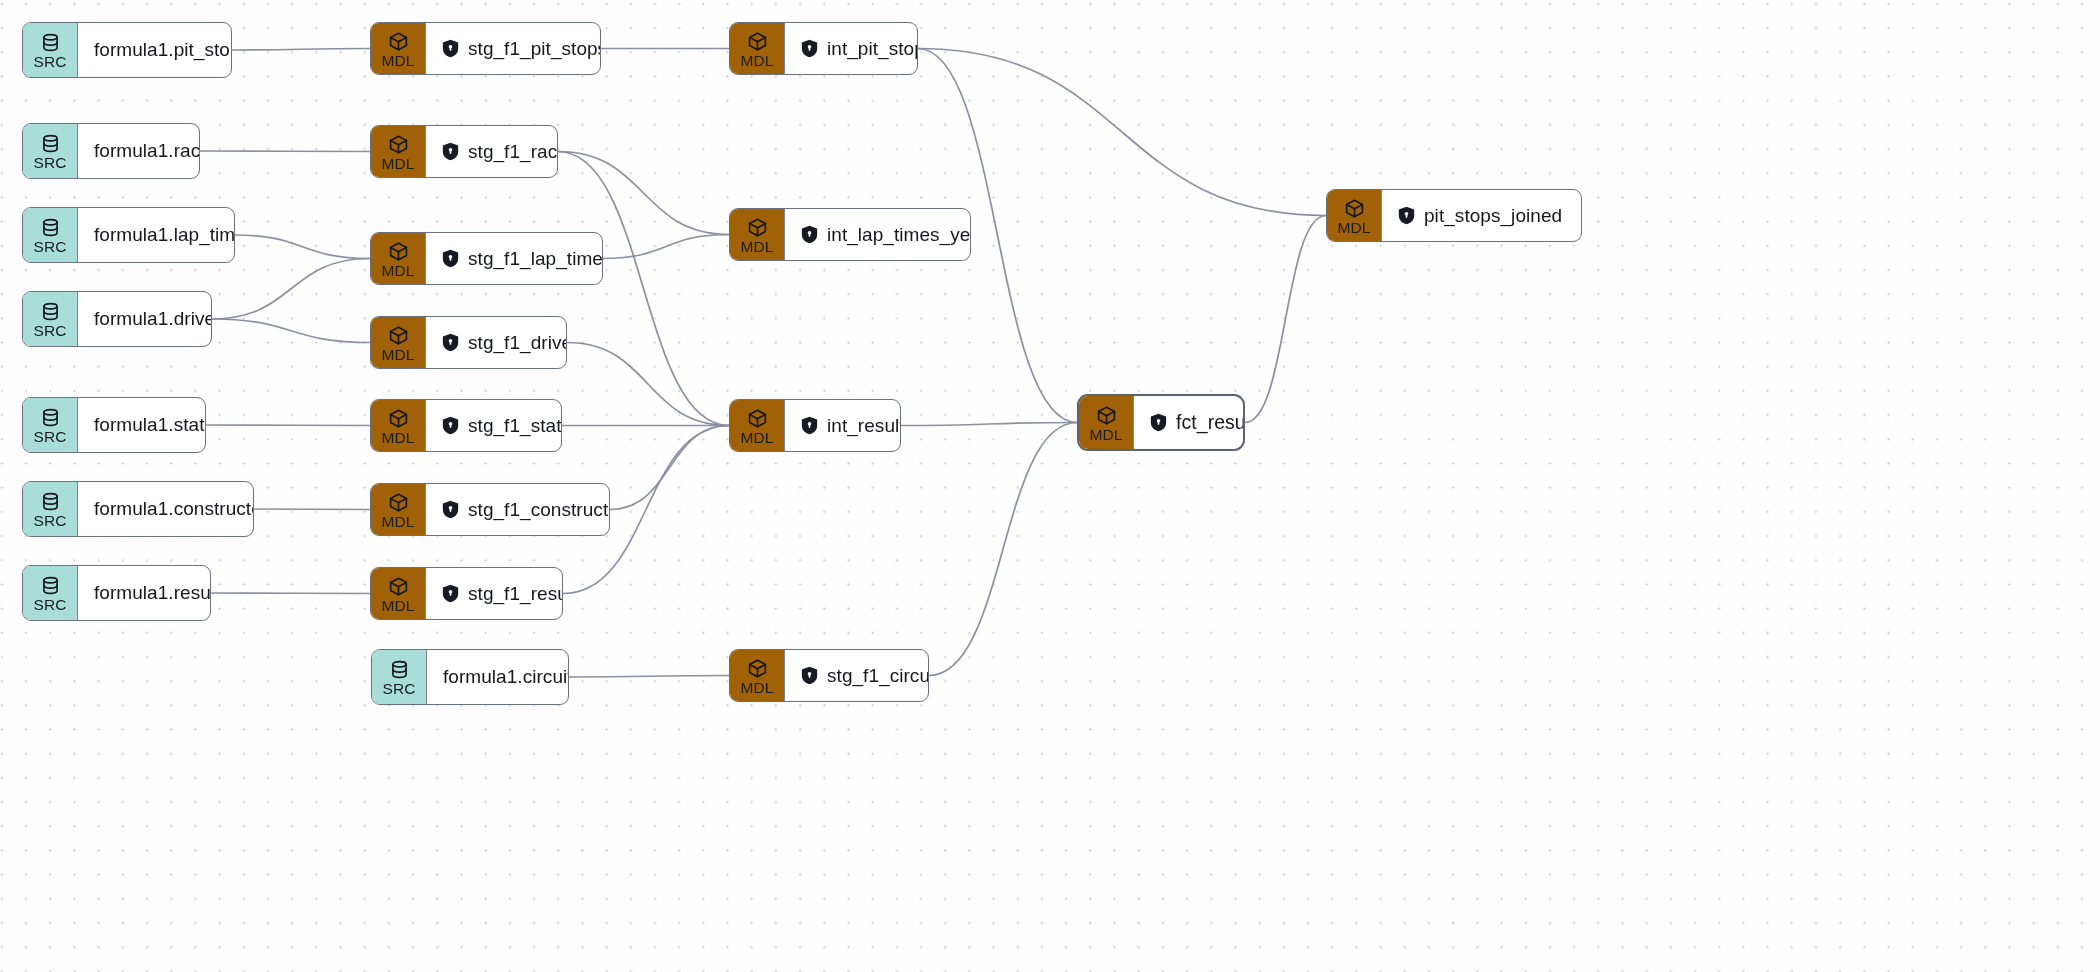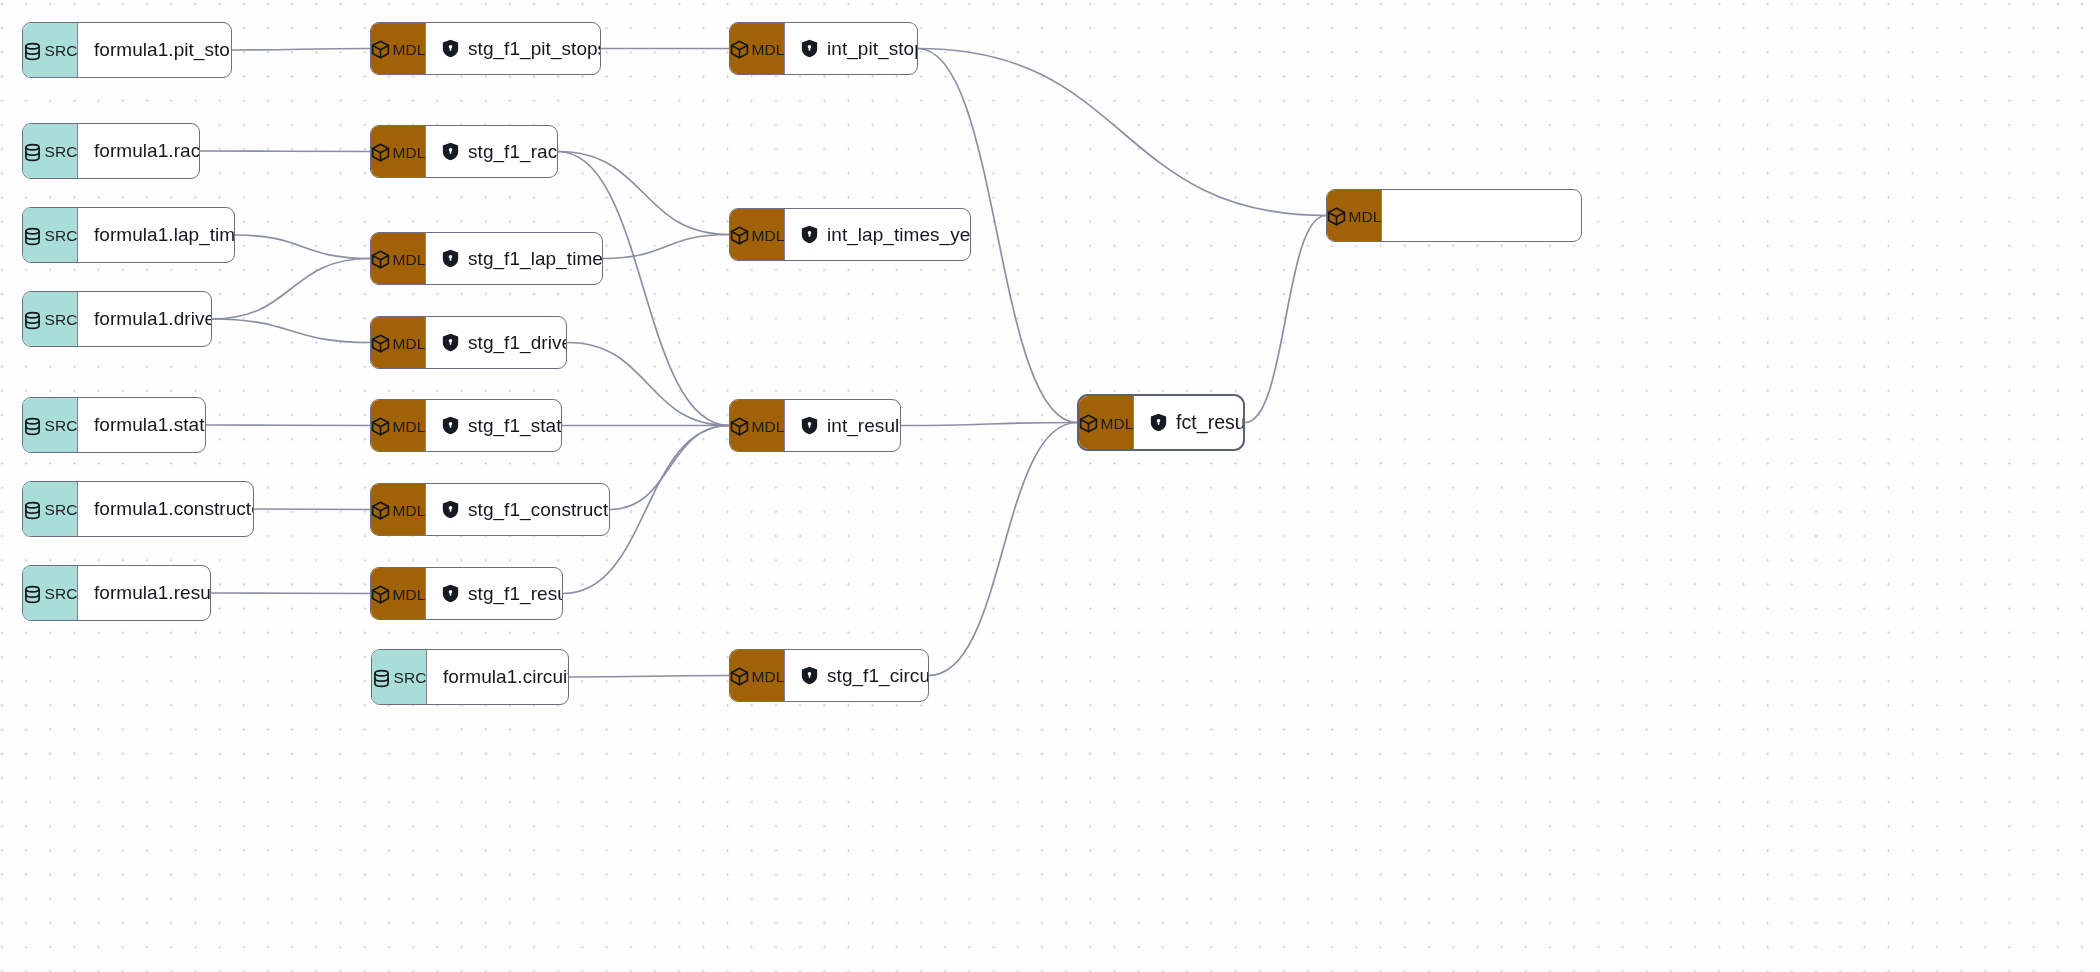--- a/index.html
+++ b/index.html
@@ -50,21 +50,21 @@
   .node.selected {
     border-width: 2px;
     border-color: #5d6272;
     border-radius: 11px;
   }
 
   .badge {
     flex: 0 0 auto;
     width: 55px;
     display: flex;
-    flex-direction: row;
+    flex-direction: column;
     align-items: center;
     justify-content: center;
     gap: 1px;
     border-right: 1.4px solid #7f8495;
     padding-top: 2px;
   }
   .badge.src { background: #a9ddd8; }
   .badge.mdl { background: #a16207; }
 
   .badge svg { display: block; }
@@ -512,15 +512,25 @@
         <div class="badge mdl">
           <span>
             <svg width="21" height="21" viewBox="0 0 24 24" fill="none" stroke="#15171d" stroke-width="1.9" stroke-linecap="round" stroke-linejoin="round">
               <path d="M12 2.6 21 7.4v9.2L12 21.4 3 16.6V7.4z"></path>
               <path d="M3 7.4 12 12.2 21 7.4"></path>
               <path d="M12 12.2v9.2"></path>
             </svg>
           </span>
           <span class="badge-text">MDL</span>
         </div>
+        <div class="body">
+          <span>
+            <svg class="shield" width="17" height="19" viewBox="0 0 20 22">
+              <path d="M10 0.7 19 4v7.3c0 5-3.8 8.6-9 10-5.2-1.4-9-5-9-10V4z" fill="#161a23"></path>
+              <circle cx="10" cy="9" r="2.1" fill="#ffffff"></circle>
+              <rect x="9" y="9.5" width="2" height="4.2" rx="1" fill="#ffffff"></rect>
+            </svg>
+          </span>
+          <span class="label">pit_stops_joined</span>
+        </div>
       </div>
     </div>
 </div>
 
 </body></html>

